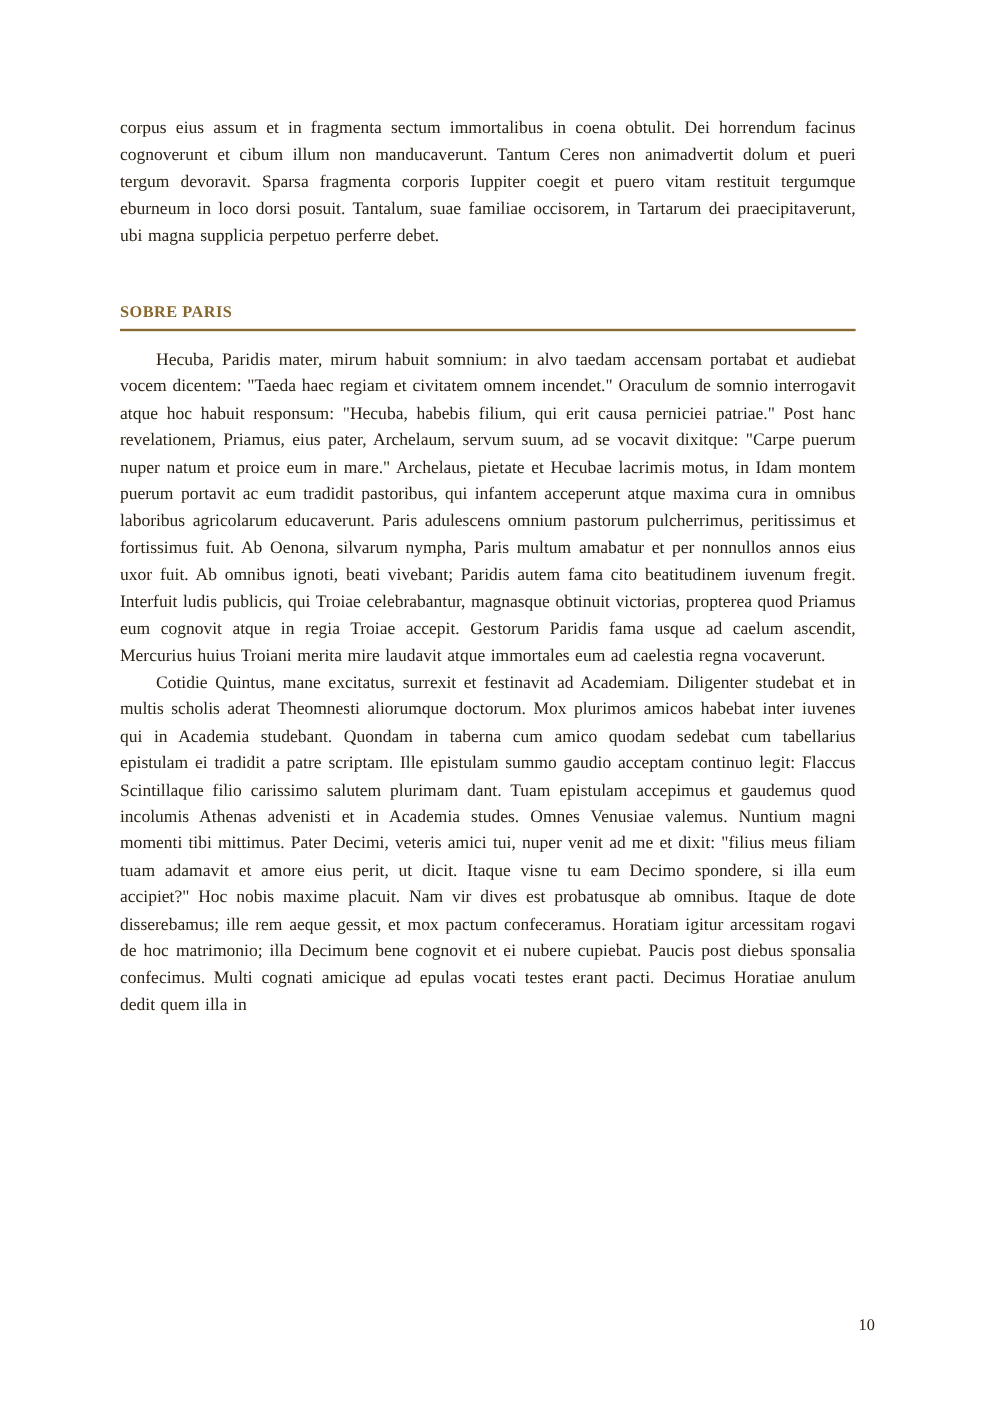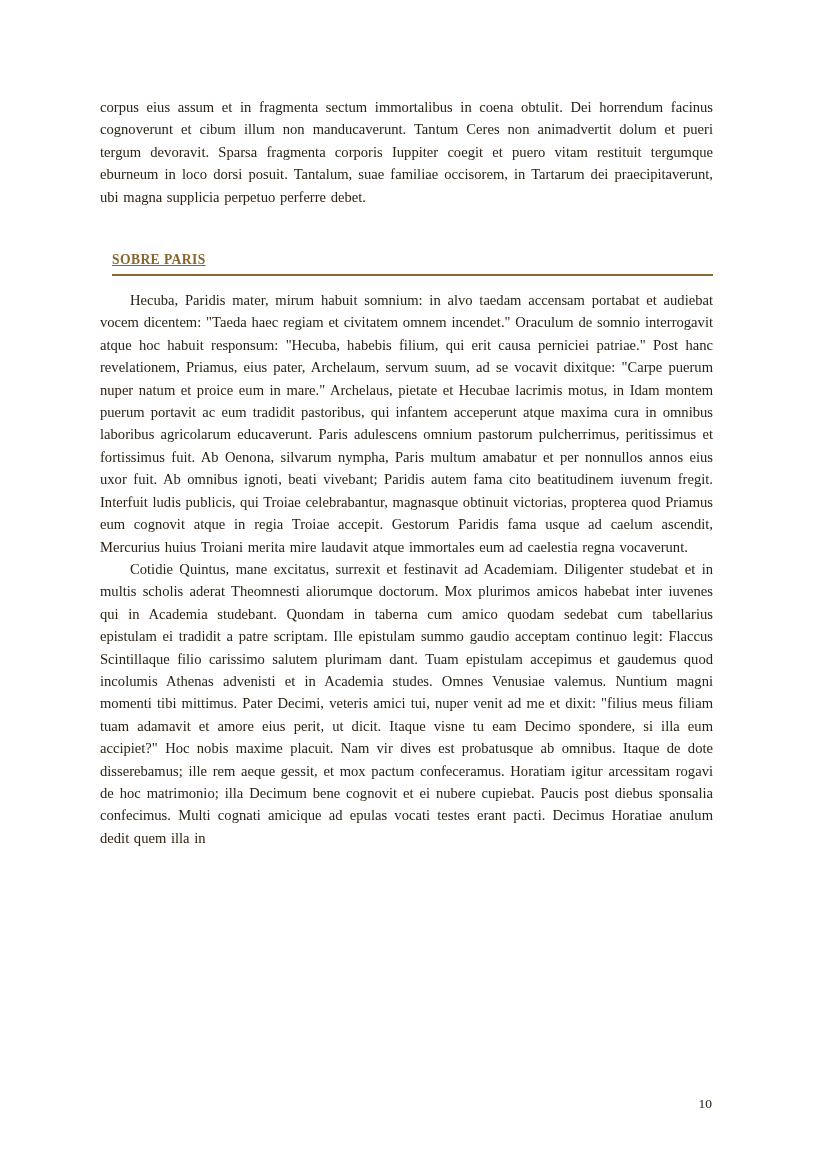--- a/index.html
+++ b/index.html
@@ -27,29 +27,28 @@
   }
   .para.indent {
     text-indent: 30px;
   }
   .section-heading {
     font-family: "Liberation Serif", "DejaVu Serif", serif;
     font-size: 13.6px;
     font-weight: bold;
     letter-spacing: 0.4px;
     color: #87672e;
-    margin: 44px 0 13px 12px;
+    margin: 44px 0 13px 0;
     padding-bottom: 6px;
     border-bottom: 2px solid #8a6a33;
-    text-decoration: underline;
   }
   .page-number {
     position: absolute;
     top: 1096px;
-    right: 100px;
+    right: 83px;
     font-size: 13.5px;
     color: #2c2113;
   }
 </style>
 </head>
 <body>
 
 <div class="page">
 
   <p class="para">corpus eius assum et in fragmenta sectum immortalibus in coena obtulit. Dei horrendum facinus cognoverunt et cibum illum non manducaverunt. Tantum Ceres non animadvertit dolum et pueri tergum devoravit. Sparsa fragmenta corporis Iuppiter coegit et puero vitam restituit tergumque eburneum in loco dorsi posuit. Tantalum, suae familiae occisorem, in Tartarum dei praecipitaverunt, ubi magna supplicia perpetuo perferre debet.</p>

